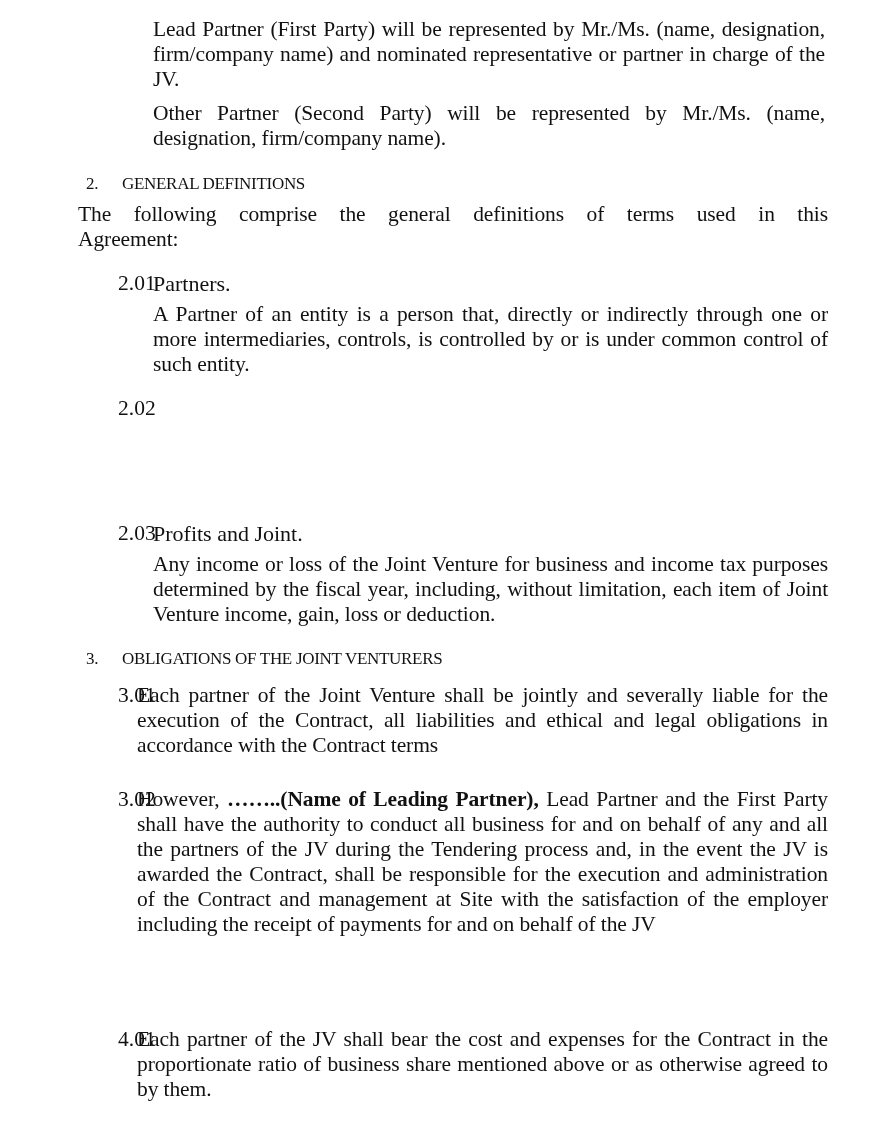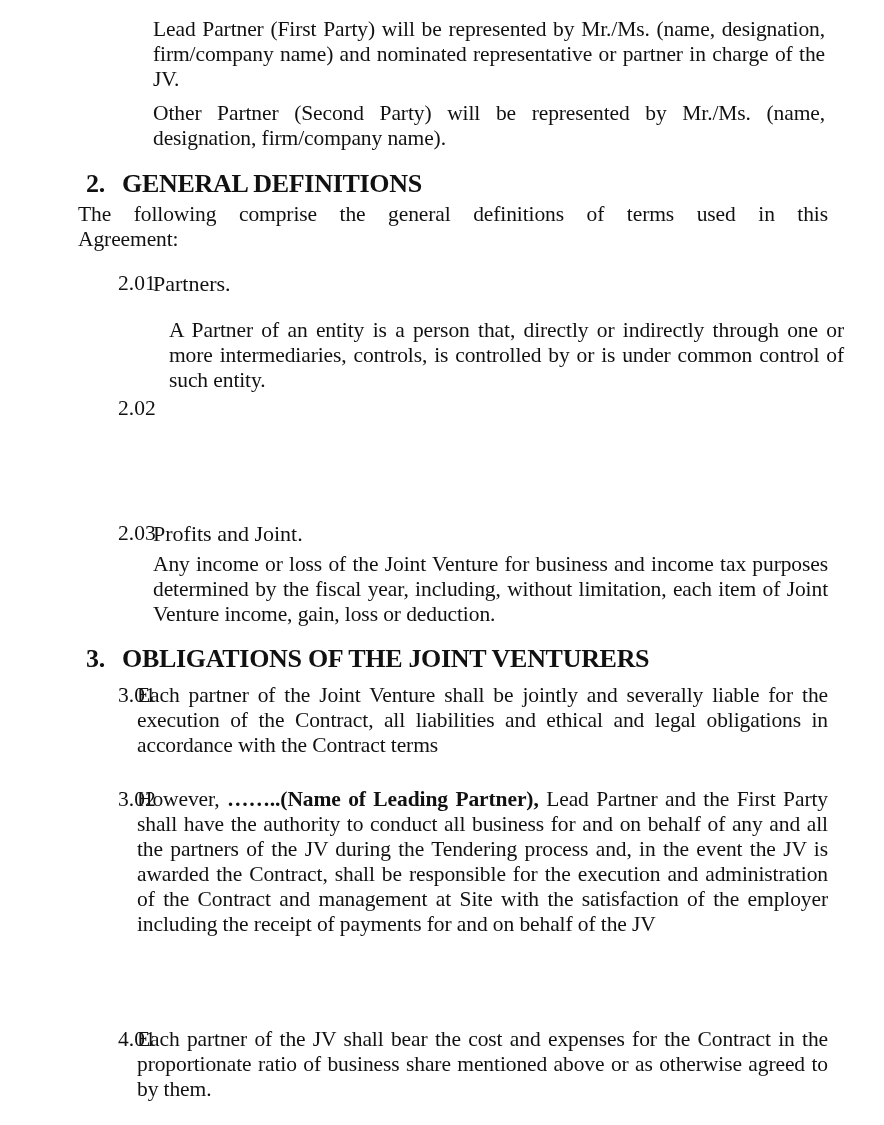--- a/index.html
+++ b/index.html
@@ -24,24 +24,23 @@
       position: absolute;
       font-family: "Liberation Serif", serif;
       font-size: 21.5px;
       line-height: 25px;
       letter-spacing: -0.1px;
     }
     .just { text-align: justify; text-align-last: left; }
     .heading {
       position: absolute;
       font-family: "Liberation Serif", serif;
-      font-size: 26px;
+      font-size: 17px;
       line-height: 25px;
       letter-spacing: -0.3px;
-      font-weight: bold;
     }
     .heading .num { display: inline-block; width: 36px; }
     .clause-num {
       position: absolute;
       font-family: "Liberation Serif", serif;
       font-size: 21.5px;
       line-height: 25px;
       margin-left: 40px;
     }
     .clause-title {
@@ -60,21 +59,21 @@
   <p class="blk just" style="left:153px; top:17px; width:672px; margin:0;">Lead Partner (First Party) will be represented by Mr./Ms. (name, designation, firm/company name) and nominated representative or partner in charge of the JV.</p>
   <p class="blk just" style="left:153px; top:101px; width:672px; margin:0;">Other Partner (Second Party) will be represented by Mr./Ms. (name, designation, firm/company name).</p>
 
   <div class="heading" style="left:86px; top:171px;">
     <span class="num">2.</span><span>GENERAL DEFINITIONS</span>
   </div>
   <p class="blk just" style="left:78px; top:202px; width:750px; margin:0; word-spacing:7px;">The following comprise the general definitions of terms used in this Agreement:</p>
 
   <div class="clause-num" style="left:78px; top:271px;">2.01</div>
   <div class="clause-title" style="left:153px; top:271px;">Partners.</div>
-  <p class="blk just" style="left:153px; top:302px; width:675px; margin:16px;">A Partner of an entity is a person that, directly or indirectly through one or more intermediaries, controls, is controlled by or is under common control of such entity.</p>
+  <p class="blk just" style="left:153px; top:302px; width:675px; margin:0;">A Partner of an entity is a person that, directly or indirectly through one or more intermediaries, controls, is controlled by or is under common control of such entity.</p>
 
   <div class="clause-num" style="left:78px; top:396px;">2.02</div>
 
   <div class="clause-num" style="left:78px; top:521px;">2.03</div>
   <div class="clause-title" style="left:153px; top:521px;">Profits and Joint.</div>
   <p class="blk just" style="left:153px; top:552px; width:675px; margin:0;">Any income or loss of the Joint Venture for business and income tax purposes determined by the fiscal year, including, without limitation, each item of Joint Venture income, gain, loss or deduction.</p>
 
   <div class="heading" style="left:86px; top:646px;">
     <span class="num">3.</span><span>OBLIGATIONS OF THE JOINT VENTURERS</span>
   </div>

